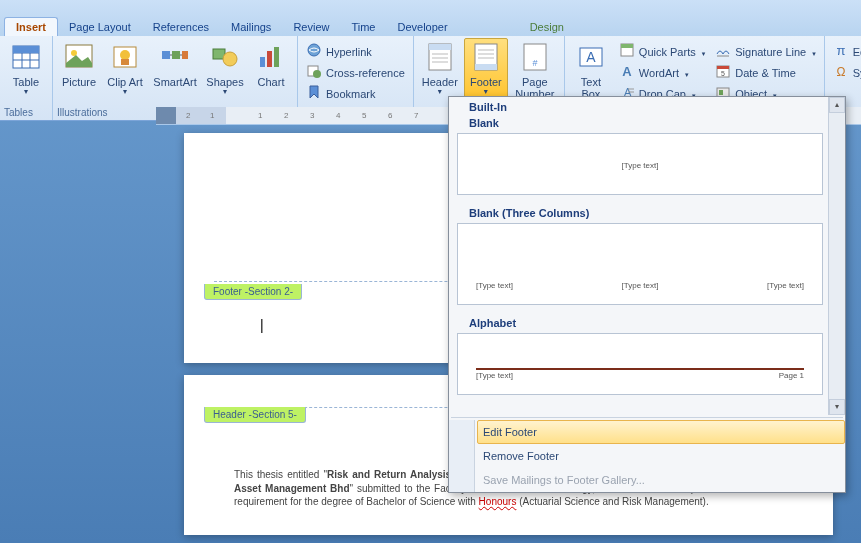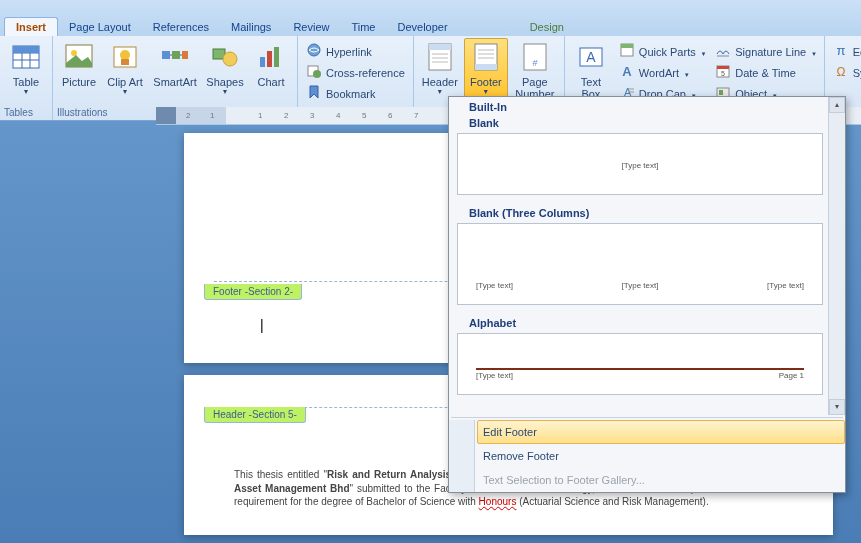--- a/index.html
+++ b/index.html
@@ -419,16 +419,16 @@
         </span>
       <span>Remove Footer</span>
     </div>
     <div class="menu-item disabled">
       <span class="micn" style="margin-left:-24px">
           <svg width="16" height="16">
             <rect x="2" y="2" width="12" height="12" fill="#e8e8e8" stroke="#bbb"></rect>
             <rect x="5" y="2" width="6" height="5" fill="#ccc"></rect>
           </svg>
         </span>
-      <span>Text Selection to Footer Gallery...</span>
+      <span>Save Mailings to Footer Gallery...</span>
     </div>
   </div>
 </div>
 
 </body></html>

